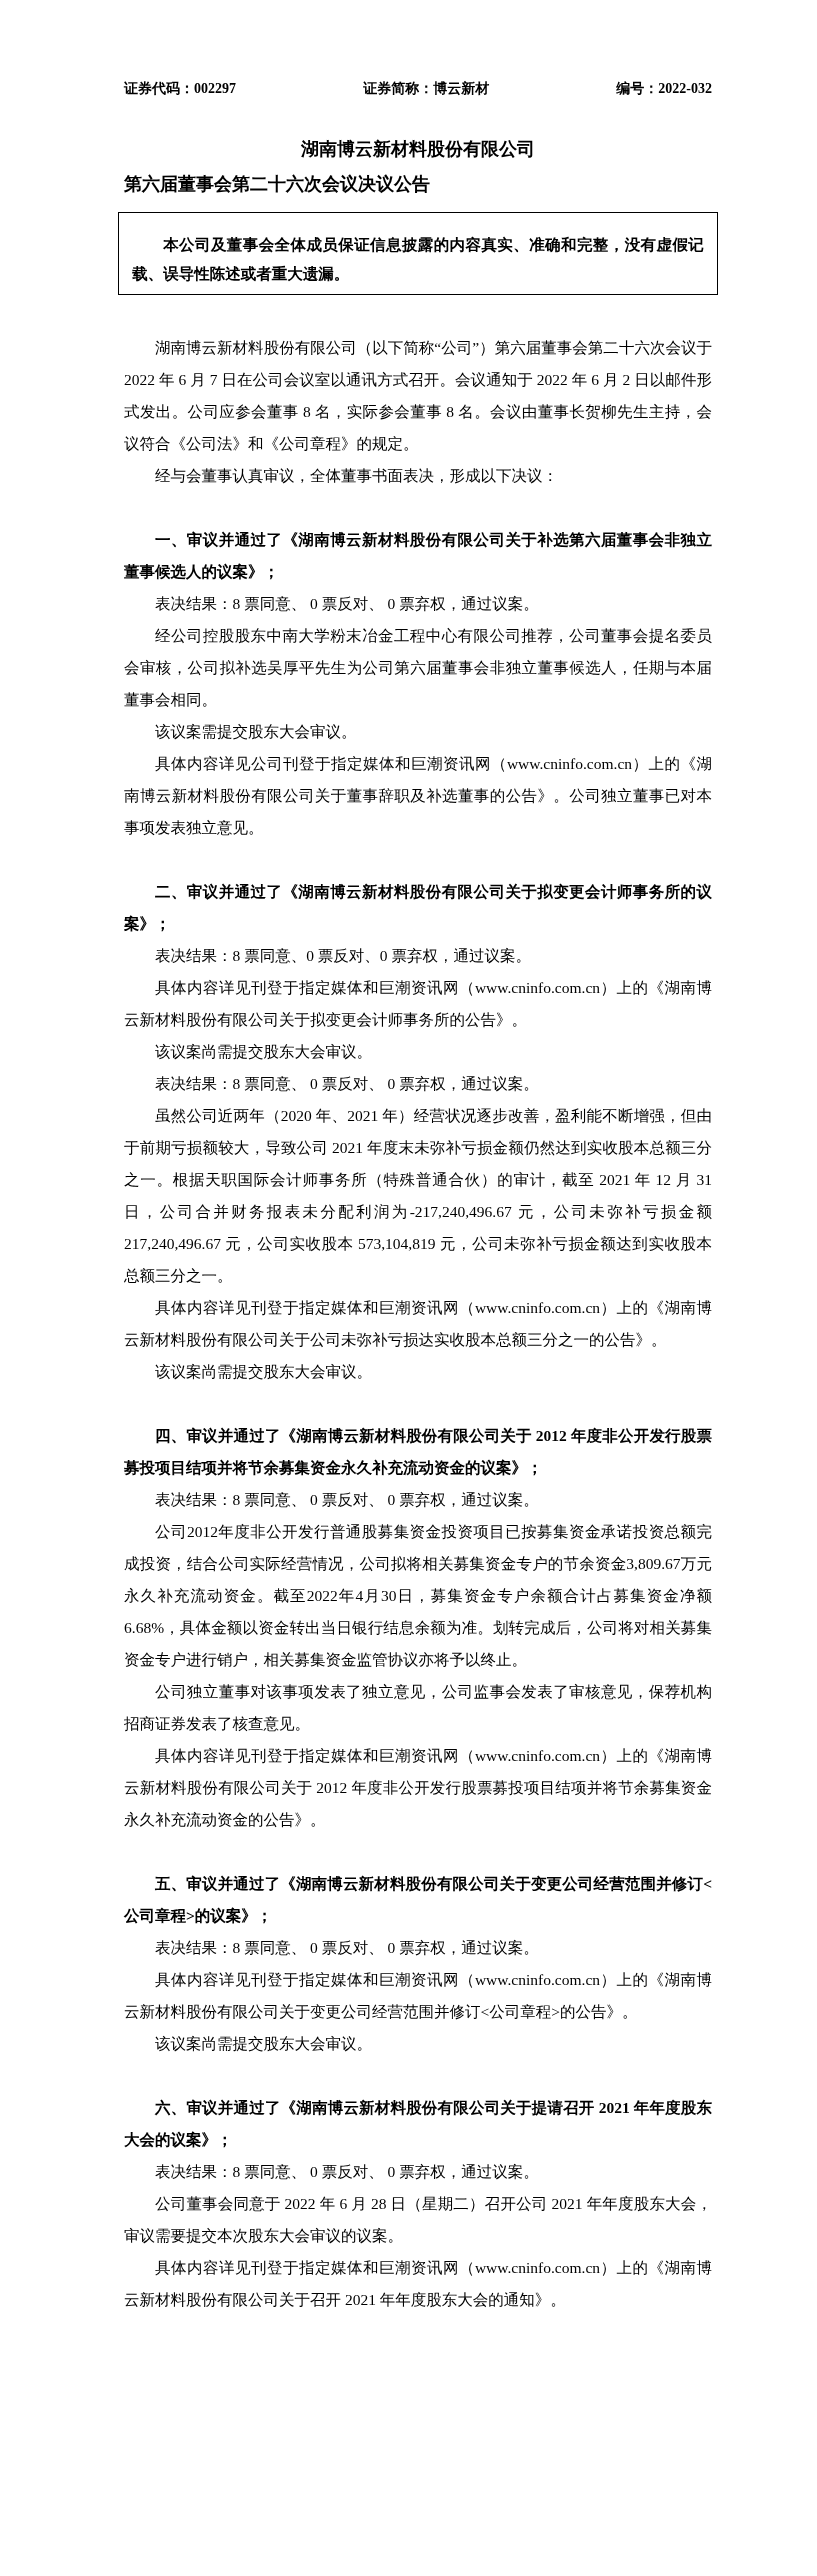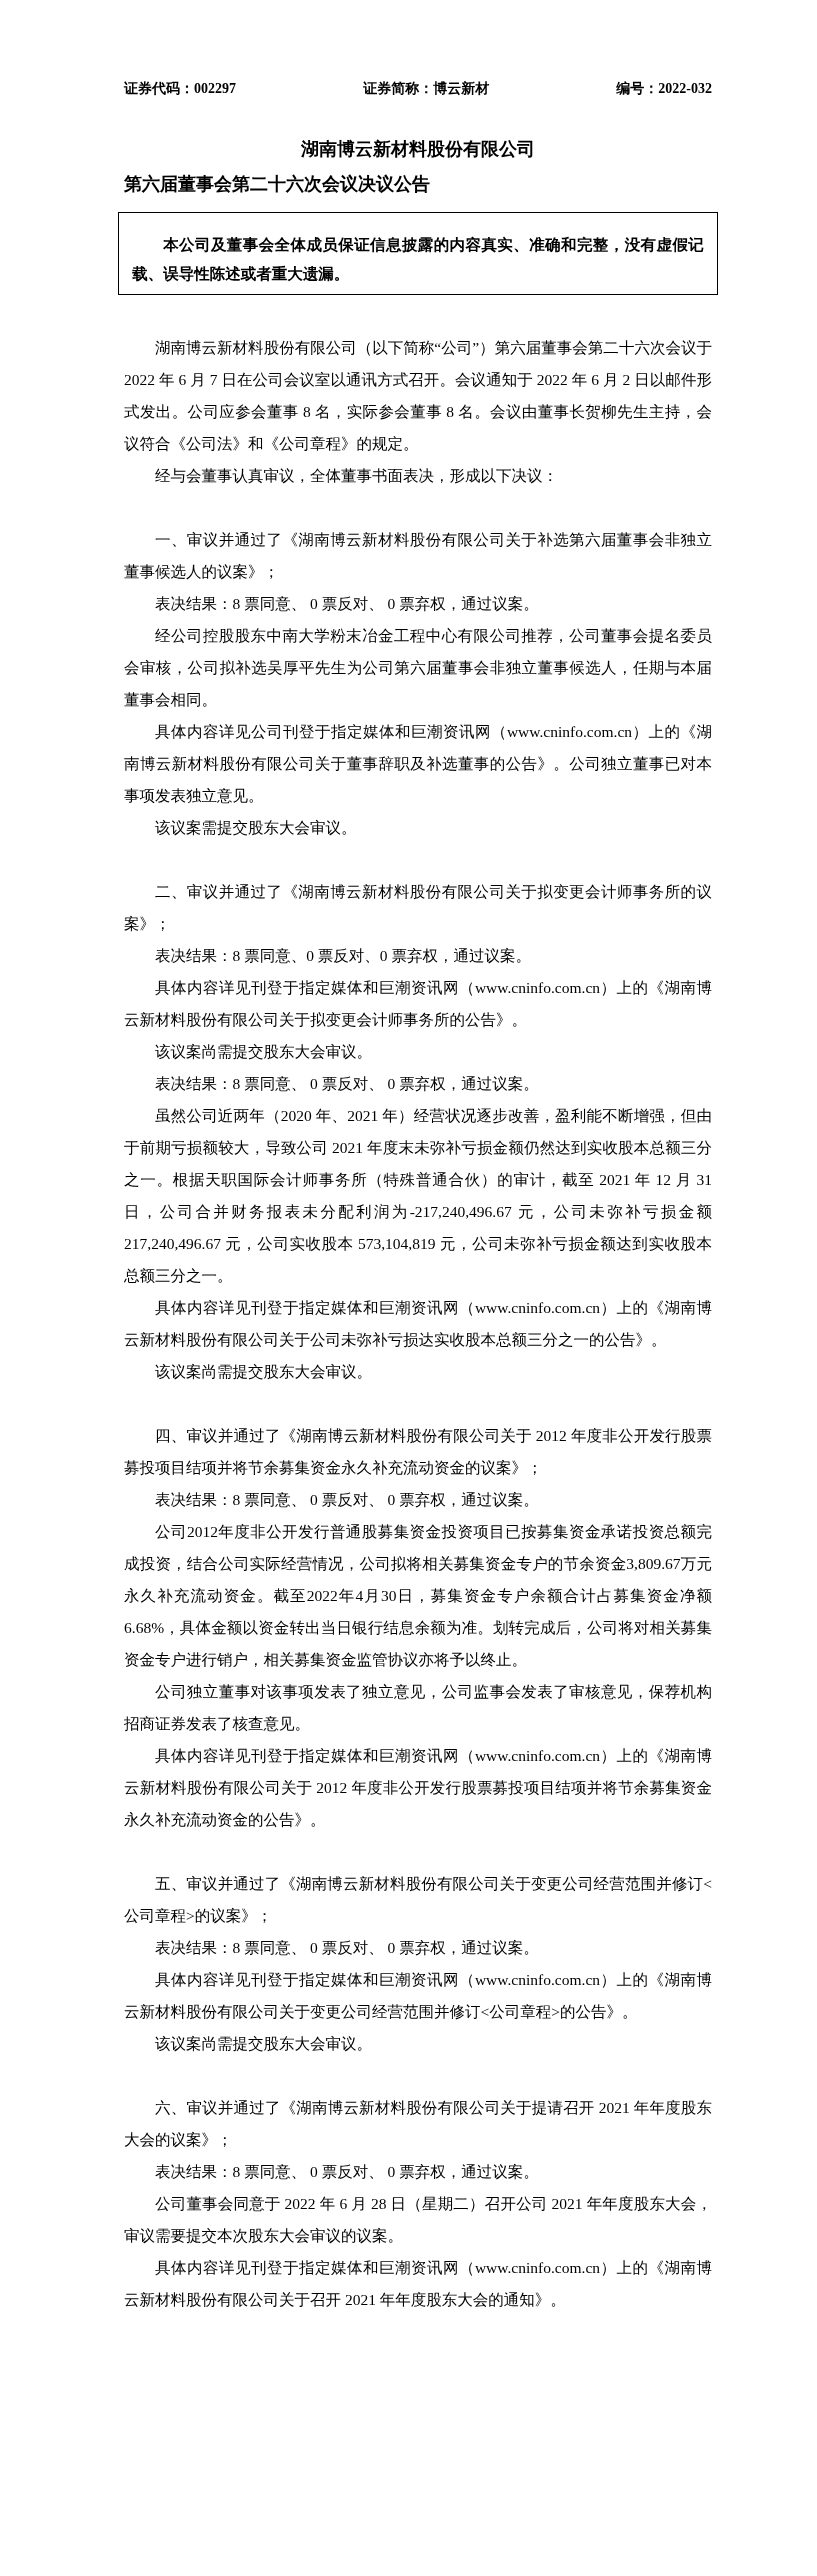--- a/index.html
+++ b/index.html
@@ -51,21 +51,21 @@
   }
   .body-text p {
     margin: 0;
     font-size: 15.5px;
     line-height: 32px;
     text-indent: 2em;
     text-align: justify;
   }
   .body-text p.intro-first { margin-top: 37px; }
   .body-text p.heading {
-    font-weight: normal;
+    font-weight: bold;
     margin-top: 32px;
   }
 </style>
 </head>
 <body>
 
 <div class="page">
 
   <div class="header-row">
     <span>证券代码：002297</span>
@@ -80,22 +80,22 @@
     <p>本公司及董事会全体成员保证信息披露的内容真实、准确和完整，没有虚假记载、误导性陈述或者重大遗漏。</p>
   </div>
 
   <div class="body-text">
     <p class="intro-first">湖南博云新材料股份有限公司（以下简称“公司”）第六届董事会第二十六次会议于 2022 年 6 月 7 日在公司会议室以通讯方式召开。会议通知于 2022 年 6 月 2 日以邮件形式发出。公司应参会董事 8 名，实际参会董事 8 名。会议由董事长贺柳先生主持，会议符合《公司法》和《公司章程》的规定。</p>
     <p>经与会董事认真审议，全体董事书面表决，形成以下决议：</p>
 
     <p class="heading">一、审议并通过了《湖南博云新材料股份有限公司关于补选第六届董事会非独立董事候选人的议案》；</p>
     <p>表决结果：8 票同意、 0 票反对、 0 票弃权，通过议案。</p>
     <p>经公司控股股东中南大学粉末冶金工程中心有限公司推荐，公司董事会提名委员会审核，公司拟补选吴厚平先生为公司第六届董事会非独立董事候选人，任期与本届董事会相同。</p>
+    <p>该议案需提交股东大会审议。</p>
     <p>具体内容详见公司刊登于指定媒体和巨潮资讯网（www.cninfo.com.cn）上的《湖南博云新材料股份有限公司关于董事辞职及补选董事的公告》。公司独立董事已对本事项发表独立意见。</p>
-    <p>该议案需提交股东大会审议。</p>
 
     <p class="heading">二、审议并通过了《湖南博云新材料股份有限公司关于拟变更会计师事务所的议案》；</p>
     <p>表决结果：8 票同意、0 票反对、0 票弃权，通过议案。</p>
     <p>具体内容详见刊登于指定媒体和巨潮资讯网（www.cninfo.com.cn）上的《湖南博云新材料股份有限公司关于拟变更会计师事务所的公告》。</p>
     <p>该议案尚需提交股东大会审议。</p>
 
     <p>表决结果：8 票同意、 0 票反对、 0 票弃权，通过议案。</p>
     <p>虽然公司近两年（2020 年、2021 年）经营状况逐步改善，盈利能不断增强，但由于前期亏损额较大，导致公司 2021 年度末未弥补亏损金额仍然达到实收股本总额三分之一。根据天职国际会计师事务所（特殊普通合伙）的审计，截至 2021 年 12 月 31 日，公司合并财务报表未分配利润为-217,240,496.67 元，公司未弥补亏损金额 217,240,496.67 元，公司实收股本 573,104,819 元，公司未弥补亏损金额达到实收股本总额三分之一。</p>
     <p>具体内容详见刊登于指定媒体和巨潮资讯网（www.cninfo.com.cn）上的《湖南博云新材料股份有限公司关于公司未弥补亏损达实收股本总额三分之一的公告》。</p>
     <p>该议案尚需提交股东大会审议。</p>

